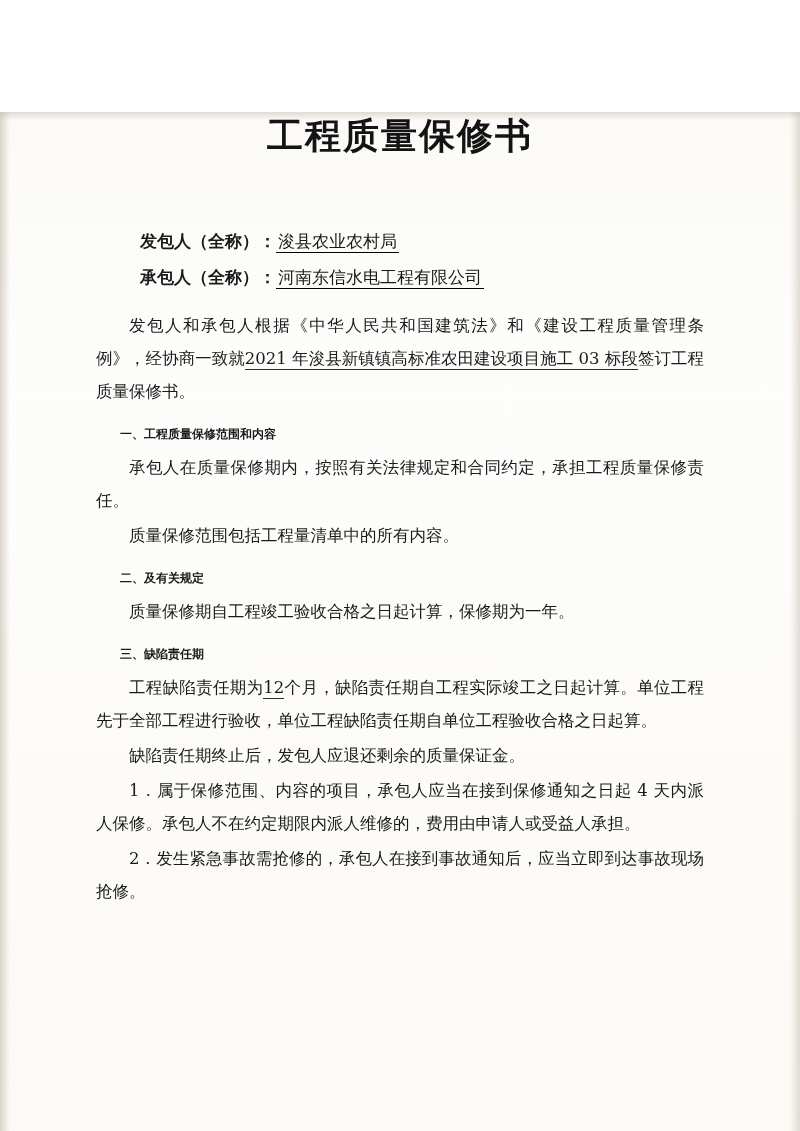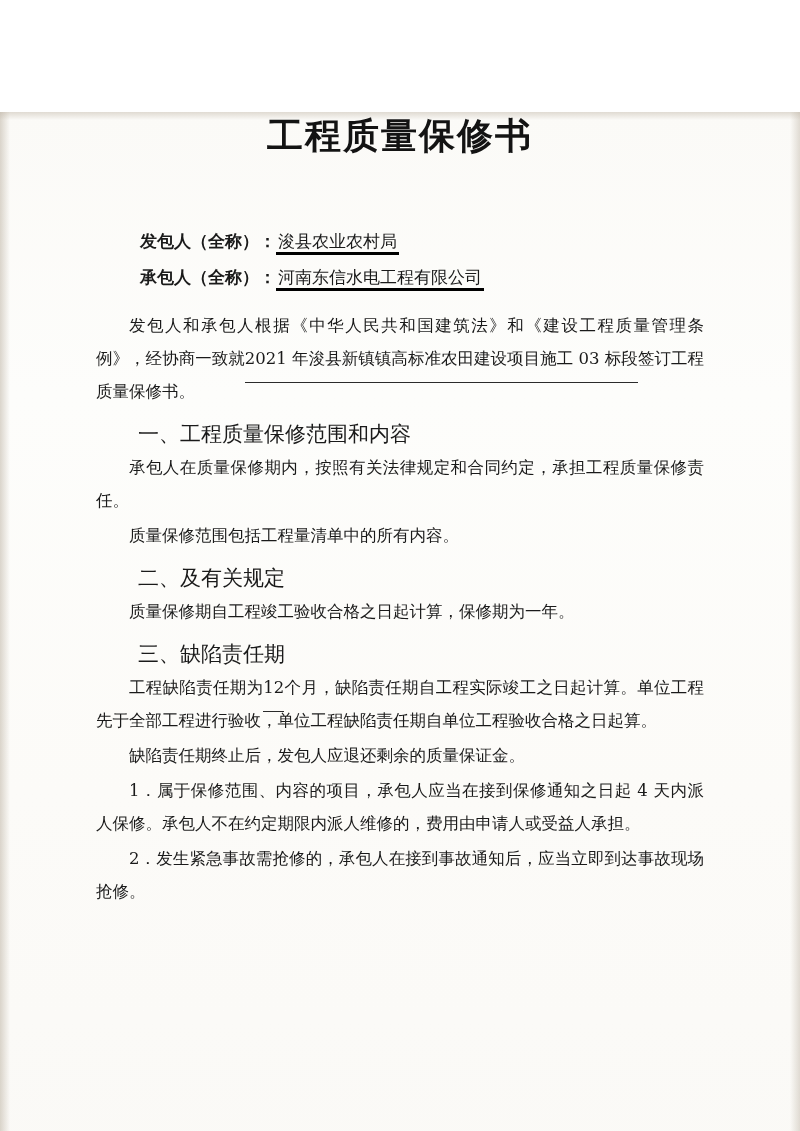--- a/index.html
+++ b/index.html
@@ -51,46 +51,46 @@
   .party-line {
     font-size: 17px;
     line-height: 36px;
     margin-left: 44px;
     white-space: nowrap;
   }
   .party-label {
     font-weight: bold;
   }
   .party-value {
-    border-bottom: 3px solid #000000;
+    border-bottom: 1px solid #000000;
     padding: 0 2px 1px 2px;
   }
   .para {
     font-size: 16.5px;
     line-height: 33px;
     text-align: justify;
     margin: 0;
     text-indent: 2em;
   }
   .para + .para {
     margin-top: 2px;
   }
   .para-gap {
     margin-top: 14px;
   }
   .section-head {
-    font-size: 21px;
+    font-size: 12px;
     line-height: 33px;
-    font-weight: normal;
+    font-weight: bold;
     text-indent: 2em;
     margin: 10px 0 0 0;
   }
   .uline {
     border-bottom: 1px solid #2b2b2b;
-    padding-bottom: 14px;
+    padding-bottom: 1px;
   }
   .edge {
     position: absolute;
     top: 0;
     bottom: 0;
     width: 10px;
     pointer-events: none;
   }
   .edge-left {
     left: 0;

